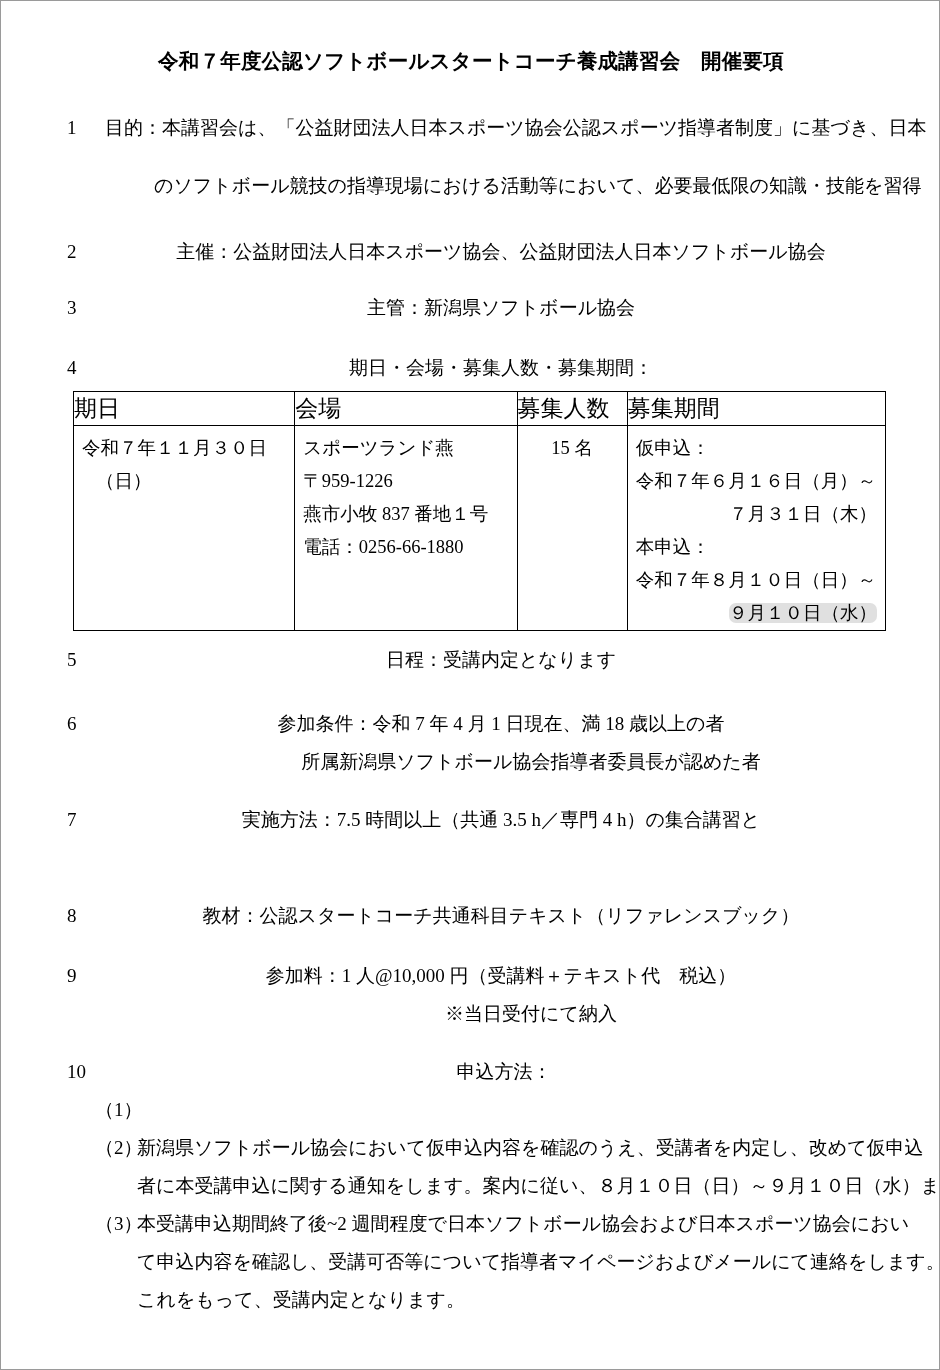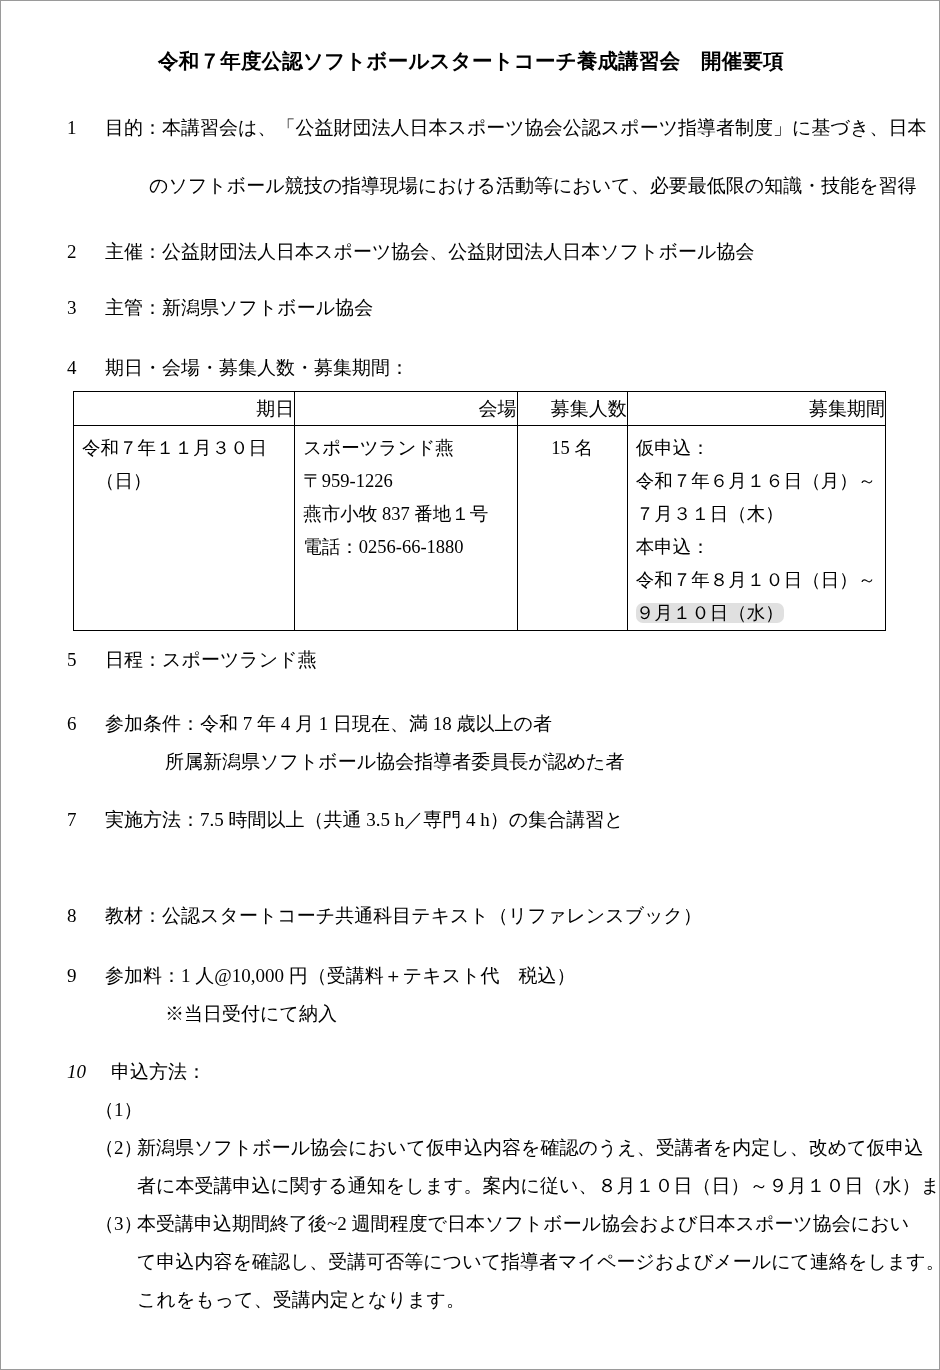--- a/index.html
+++ b/index.html
@@ -45,26 +45,26 @@
   .sec-num {
     width: 38px;
     flex: 0 0 38px;
     text-align: left;
     font-size: 19px;
     line-height: 38px;
   }
   .sec-num.wide {
     width: 44px;
     flex: 0 0 44px;
-    font-style: italic;
   }
   .sec-body {
     flex: 1 1 auto;
     font-size: 19px;
     line-height: 38px;
+    text-align: center;
   }
   .ln {
     white-space: pre;
     display: block;
   }
   .ind-1 { padding-left: 44px; margin-top: 20px; }
   .ind-2 { padding-left: 60px; }
 
   
   .tbl-wrap {
@@ -80,43 +80,43 @@
     font-size: 18.5px;
   }
   table.sched th,
   table.sched td {
     border: 1px solid #000000;
     padding: 0;
     vertical-align: top;
     font-weight: normal;
   }
   table.sched thead th {
-    text-align: right;
+    text-align: left;
     height: 33px;
     line-height: 33px;
-    font-size: 19px;
+    font-size: 23px;
   }
   .col-date   { width: 221px; }
   .col-venue  { width: 222px; }
   .col-cap    { width: 110px; }
   .col-period { width: 258px; }
 
   td.cell {
     height: 188px;
   }
   td.cell .cellinner {
     padding: 6px 8px 0 8px;
     line-height: 33px;
   }
   td.cell.center .cellinner {
     text-align: center;
     padding-top: 6px;
   }
   .tline { white-space: pre; display: block; }
-  .tright { }
+  .tright { text-align: right; }
   .hl { background: #e0e0e0; border-radius: 7px; }
 
   
   .sublist {
     font-size: 19px;
     line-height: 38px;
   }
   .subitem {
     display: flex;
     align-items: flex-start;
@@ -223,21 +223,21 @@
           </td>
         </tr>
       </tbody>
     </table>
   </div>
 
   <div class="section" style="top:640px;">
     <div class="sec-row">
       <div class="sec-num">5</div>
       <div class="sec-body">
-        <span class="ln">日程：スポーツランド燕</span>
+        <span class="ln">日程：受講内定となります</span>
       </div>
     </div>
   </div>
 
   <div class="section" style="top:704px;">
     <div class="sec-row">
       <div class="sec-num">6</div>
       <div class="sec-body">
         <span class="ln">参加条件：令和 7 年 4 月 1 日現在、満 18 歳以上の者</span>
         <span class="ln ind-2">所属新潟県ソフトボール協会指導者委員長が認めた者</span>

